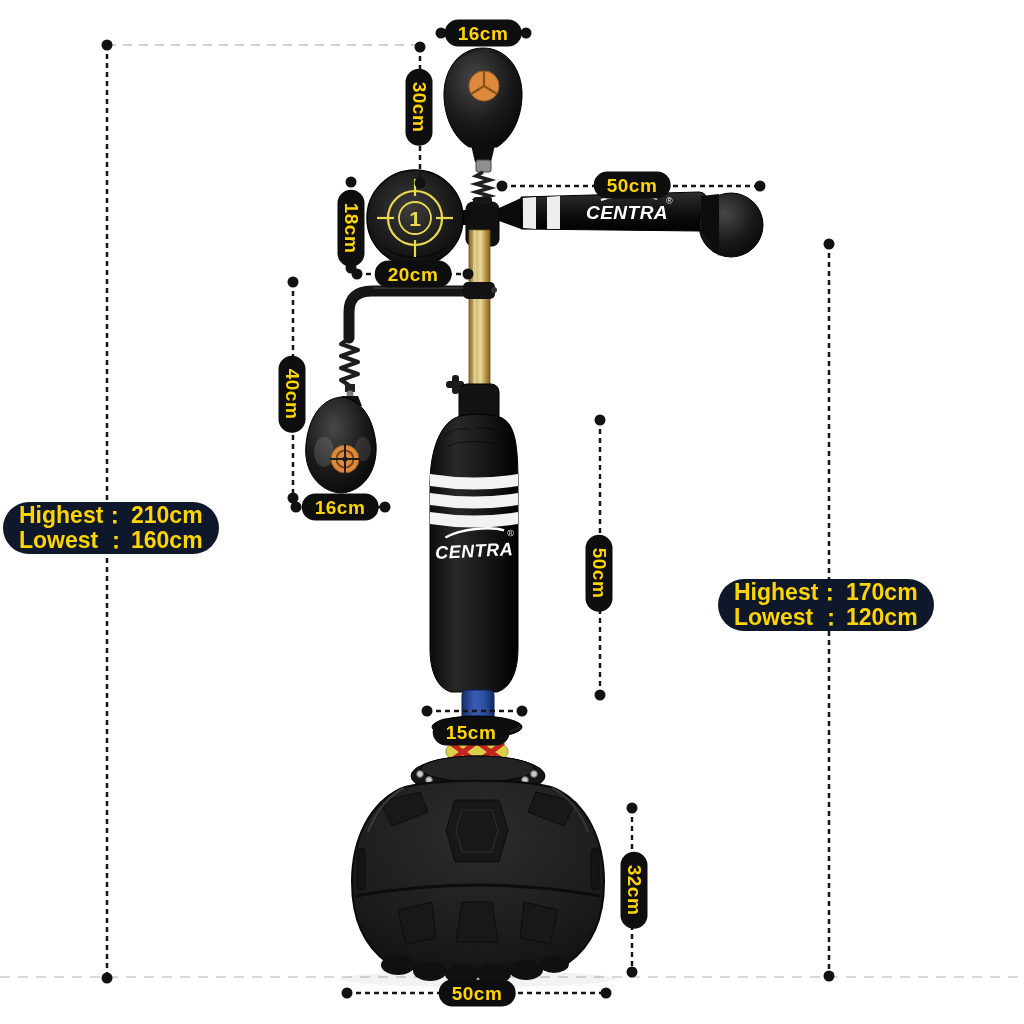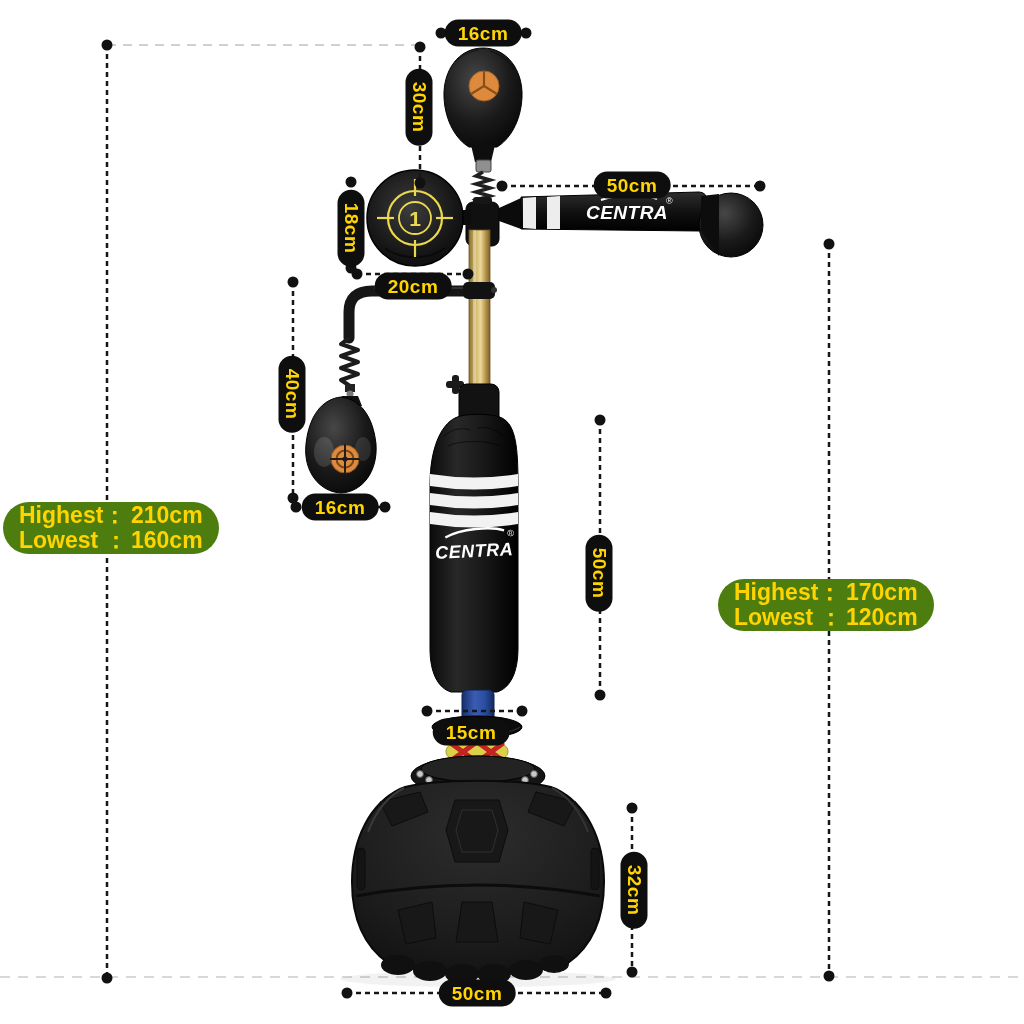--- a/index.html
+++ b/index.html
@@ -5,21 +5,21 @@
   html,body{margin:0;padding:0;background:#fff;}
   #stage{position:relative;width:1024px;height:1024px;background:#ffffff;overflow:hidden;
          font-family:"Liberation Sans","DejaVu Sans",sans-serif;}
   #scene{position:absolute;left:0;top:0;z-index:1;}
   .pill{position:absolute;background:#0e0e0e;color:#ffd400;
         font:800 19px/1 "Liberation Sans","DejaVu Sans",sans-serif;
         padding:4px 13px;border-radius:999px;white-space:nowrap;
         display:flex;align-items:center;justify-content:center;
         letter-spacing:.5px;z-index:3;transform:translate(-50%,-50%);}
   .pill.v{transform:translate(-50%,-50%) rotate(90deg);}
-  .badge{position:absolute;background:#4d7c0f;color:#ffd400;border-radius:27px;
+  .badge{position:absolute;background:#0f172a;color:#ffd400;border-radius:27px;
          padding:4px 16px;z-index:4;display:flex;flex-direction:column;justify-content:center;
          box-sizing:border-box;width:216px;height:52px;}
   .badge .row{display:flex;align-items:baseline;}
   .badge .lbl{width:112px;font:800 23px/1.08 "Liberation Sans","DejaVu Sans",sans-serif;}
   .badge .val{font:800 23px/1.08 "Liberation Sans","DejaVu Sans",sans-serif;}
 </style>
 </head>
 <body>
 
 <div id="stage">
@@ -272,21 +272,21 @@
     <circle cx="632" cy="808" r="5.5"></circle>
         <circle cx="632" cy="972" r="5.5"></circle>
     <circle cx="347" cy="993" r="5.5"></circle>
         <circle cx="606" cy="993" r="5.5"></circle>
   </g>
 </svg>
 
 <div class="pill" style="left:483px;top:33px;">16cm</div>
 <div class="pill v" style="left:419px;top:107px;">30cm</div>
 <div class="pill v" style="left:351px;top:228px;">18cm</div>
-<div class="pill" style="left:413px;top:286px;">20cm</div>
+<div class="pill" style="left:413px;top:274px;">20cm</div>
 <div class="pill" style="left:632px;top:185px;">50cm</div>
 <div class="pill v" style="left:292px;top:394px;">40cm</div>
 <div class="pill" style="left:340px;top:507px;">16cm</div>
 <div class="pill v" style="left:599px;top:573px;">50cm</div>
 <div class="pill" style="left:471px;top:732px;">15cm</div>
 <div class="pill v" style="left:634px;top:890px;">32cm</div>
 <div class="pill" style="left:477px;top:993px;">50cm</div>
 
 <div class="badge" style="left:3px;top:502px;">
   <div class="row">

